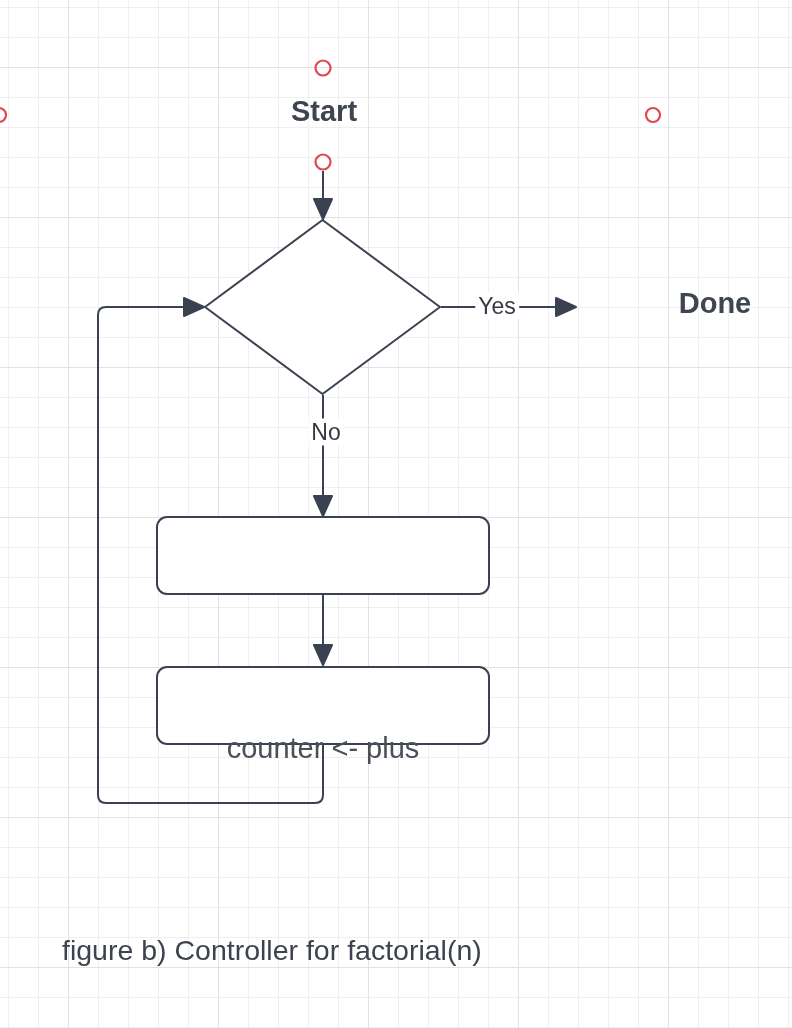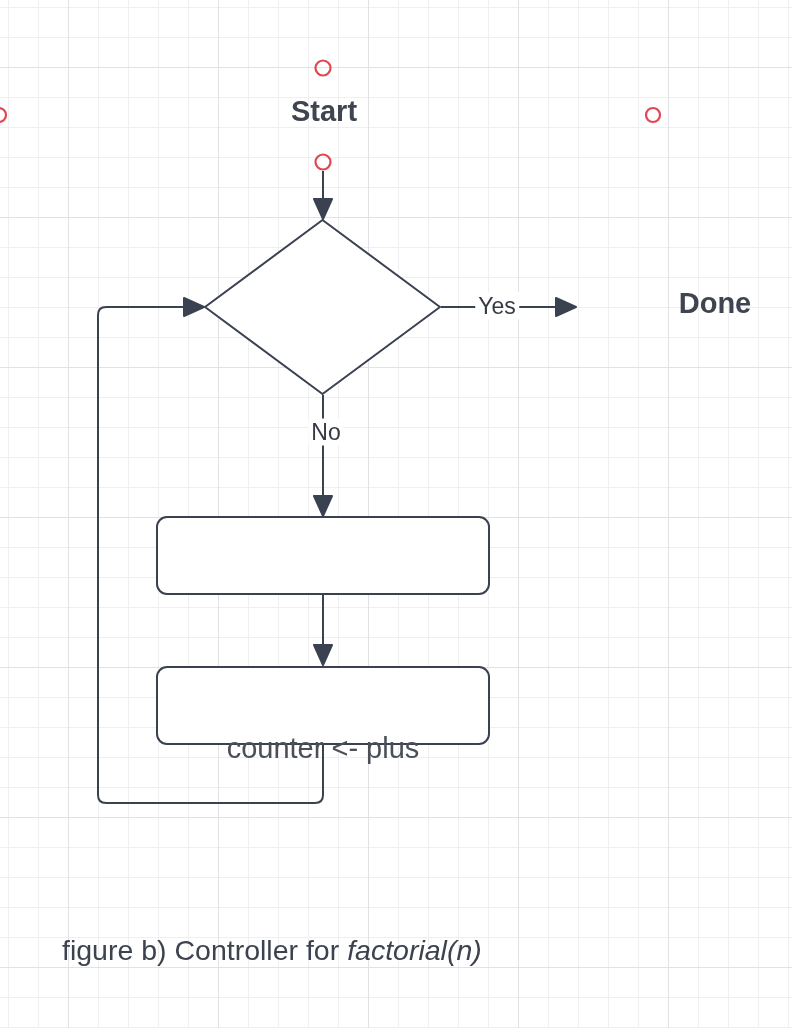--- a/index.html
+++ b/index.html
@@ -62,21 +62,20 @@
   }
   .caption {
     position: absolute;
     left: 62px;
     top: 934px;
     white-space: nowrap;
     color: #3d434e;
     font-size: 28.5px;
   }
   .caption .ital {
-    font-style: italic;
   }
 </style>
 </head>
 <body>
 
 <div class="canvas">
 
   <svg class="edges-svg" width="792" height="1028" viewBox="0 0 792 1028">
 
     <g stroke="#3a4150" stroke-width="2" fill="#3a4150">

